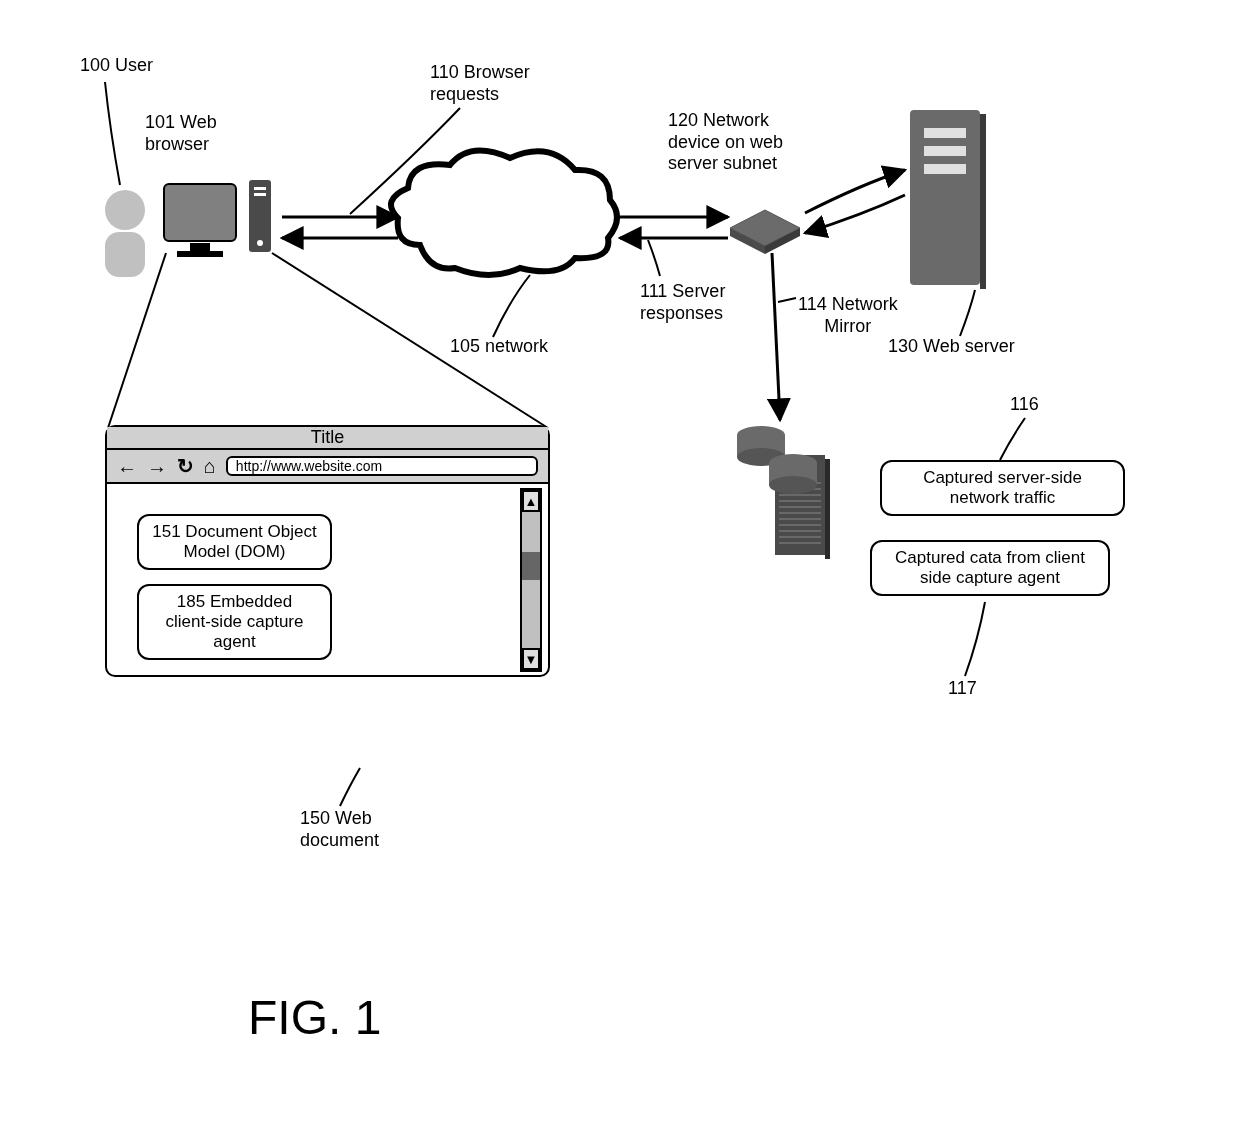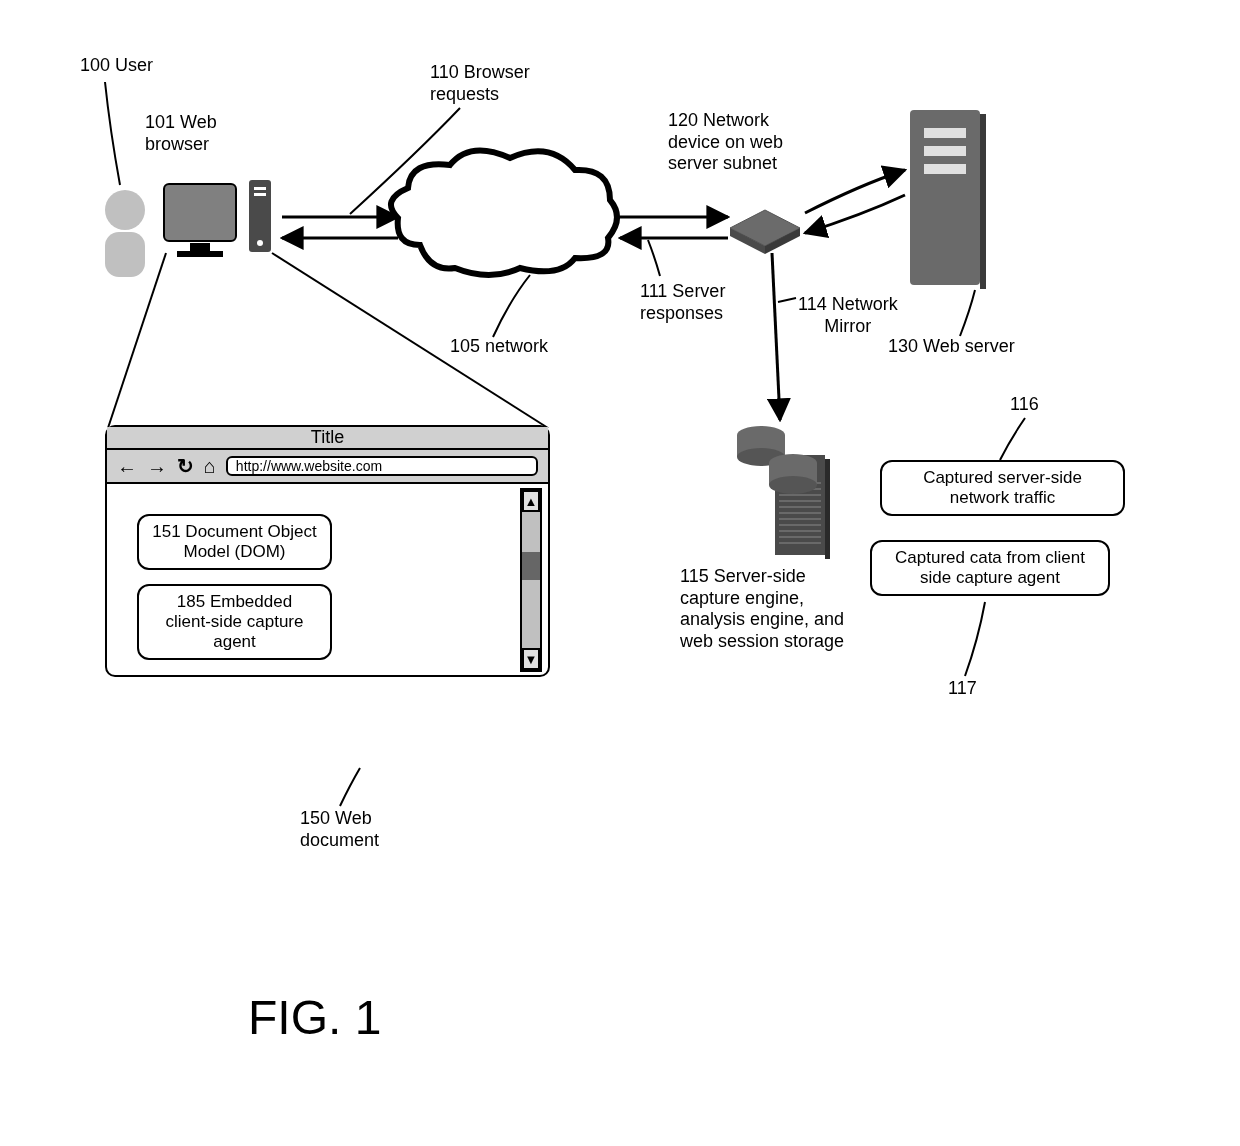--- a/index.html
+++ b/index.html
@@ -218,24 +218,20 @@
 requests</div>
 <div class="label" style="left:668px;top:110px;white-space:pre">120 Network
 device on web
 server subnet</div>
 <div class="label" style="left:640px;top:281px;white-space:pre">111 Server
 responses</div>
 <div class="label" style="left:798px;top:294px;white-space:pre;text-align:center">114 Network
 Mirror</div>
 <div class="label" style="left:450px;top:336px">105 network</div>
 <div class="label" style="left:888px;top:336px">130 Web server</div>
-<div class="label" style="left:680px;top:566px;white-space:pre;width:180px">115 Server-side
-capture engine,
-analysis engine, and
-web session storage</div>
 <div class="label" style="left:1010px;top:394px">116</div>
 <div class="label" style="left:948px;top:678px">117</div>
 <div class="label" style="left:300px;top:808px;white-space:pre">150 Web
 document</div>
 
 <div class="rounded-box abs" style="left:880px;top:460px;width:245px;white-space:pre">Captured server-side
 network traffic</div>
 <div class="rounded-box abs" style="left:870px;top:540px;width:240px;white-space:pre">Captured cata from client
 side capture agent</div>
 

